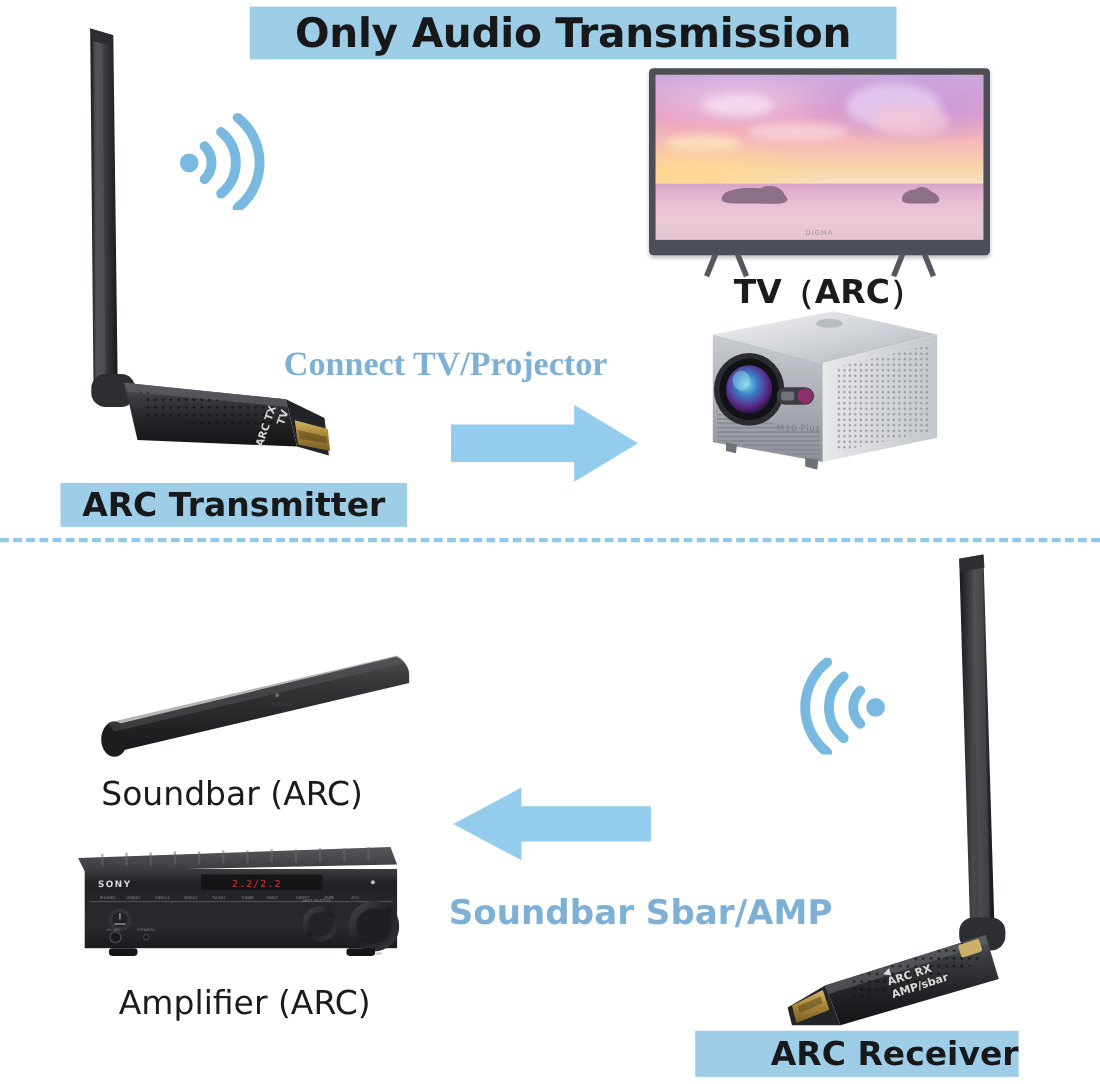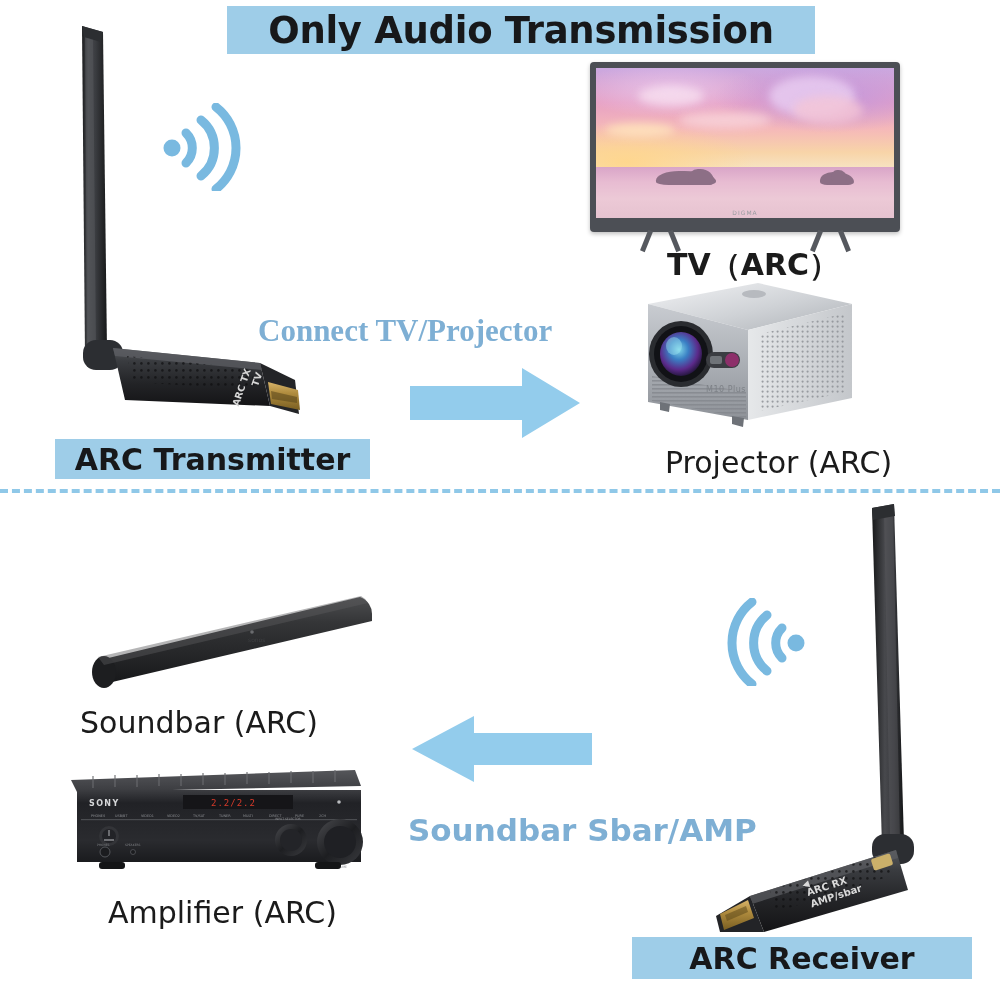--- a/index.html
+++ b/index.html
@@ -46,33 +46,33 @@
     align-items: center;
     justify-content: center;
   }
   .label-banner .banner-text {
     font-size: 30px;
     font-weight: bold;
     color: #17181a;
     white-space: nowrap;
   }
   #tx-banner { left: 55px; top: 439px; width: 315px; height: 40px; }
-  #rx-banner { left: 632px; top: 937px; width: 340px; height: 42px; }
+  #rx-banner { left: 632px; top: 937px; width: 294px; height: 42px; justify-content: flex-end; }
 
   
   .caption {
     position: absolute;
     font-size: 30px;
     color: #1b1b1b;
     font-weight: 400;
     white-space: nowrap;
   }
   #tv-caption        { left: 667px; top: 245px; font-weight: bold; }
   #projector-caption { left: 665px; top: 445px; }
-  #soundbar-caption  { left: 80px;  top: 705px; }
+  #soundbar-caption  { left: 92px;  top: 705px; }
   #amplifier-caption { left: 108px; top: 895px; }
 
   
   .connect-label {
     position: absolute;
     font-size: 31px;
     font-weight: bold;
     color: #7eafd4;
     white-space: nowrap;
   }
@@ -355,21 +355,20 @@
       <rect x="74" y="76" width="12" height="8" rx="2" fill="#6f7378"></rect>
 
       <text x="70" y="112" fill="#7d8187" font-family="DejaVu Sans, sans-serif" font-size="8" letter-spacing="0.5">M10 Plus</text>
 
       <ellipse cx="118" cy="14" rx="12" ry="4" fill="#b7babf"></ellipse>
 
       <path d="M 24 122 L 34 124 L 33 132 L 24 130 Z" fill="#6e7278"></path>
       <path d="M 96 136 L 108 138 L 107 147 L 96 144 Z" fill="#6e7278"></path>
     </svg>
   </div>
-  <div class="caption" id="projector-caption">Projector (ARC)</div>
 
   <div class="label-banner" id="tx-banner">
     <span class="banner-text">ARC Transmitter</span>
   </div>
 
   <div class="divider"></div>
 
   <div id="soundbar-unit">
     <svg width="300" height="105" viewBox="0 0 300 105">
       <defs>

